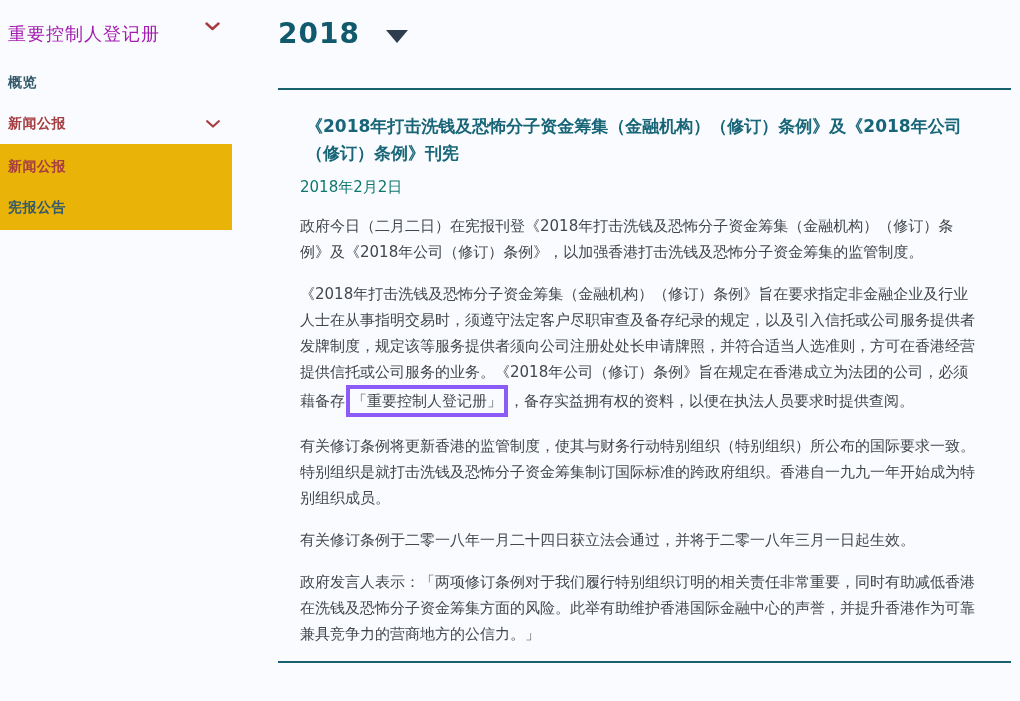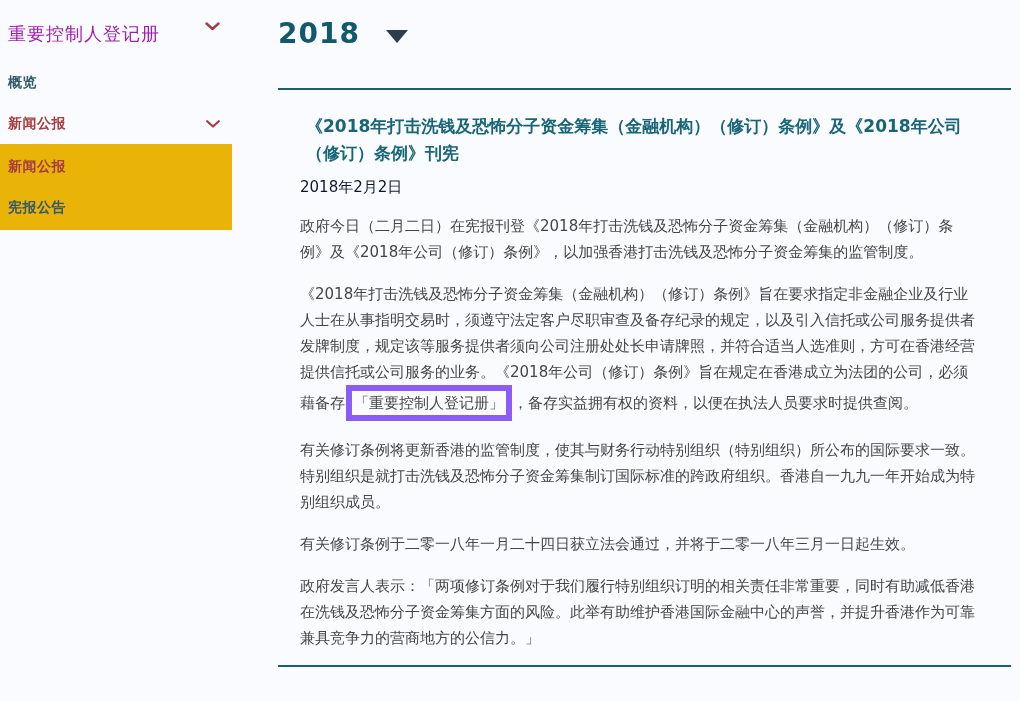--- a/index.html
+++ b/index.html
@@ -40,25 +40,25 @@
   .tri {
     width: 0; height: 0;
     border-left: 11px solid transparent; border-right: 11px solid transparent;
     border-top: 13px solid #2e3d4d;
     margin-left: 26px; margin-top: 5px;
   }
   .rule { border: none; border-top: 2px solid #19606f; margin: 36px 0 0 0; }
   .rule.bottom { margin-top: 14px; }
   .article { padding: 17px 20px 0 22px; }
   .a-title { margin: 6px; font-size: 17px; line-height: 27px; font-weight: 700; color: #176577; cursor: pointer; }
-  .a-date { margin-top: 10px; font-size: 15px; line-height: 20px; color: #0f172a; }
+  .a-date { margin-top: 10px; font-size: 15px; line-height: 20px; color: #0f766e; }
   .article p { margin: 16px 8px 0 0; font-size: 15px; line-height: 26px; color: #42474c; }
   .hl-box {
     display: inline-block;
-    border: 6px solid #8b5cf6;
+    border: 4px solid #8b5cf6;
     padding: 0 2px; margin: 0 1px;
     line-height: 24px;
   }
 </style>
 </head>
 <body>
 
 <div class="layout">
 
   <aside class="sidebar">

